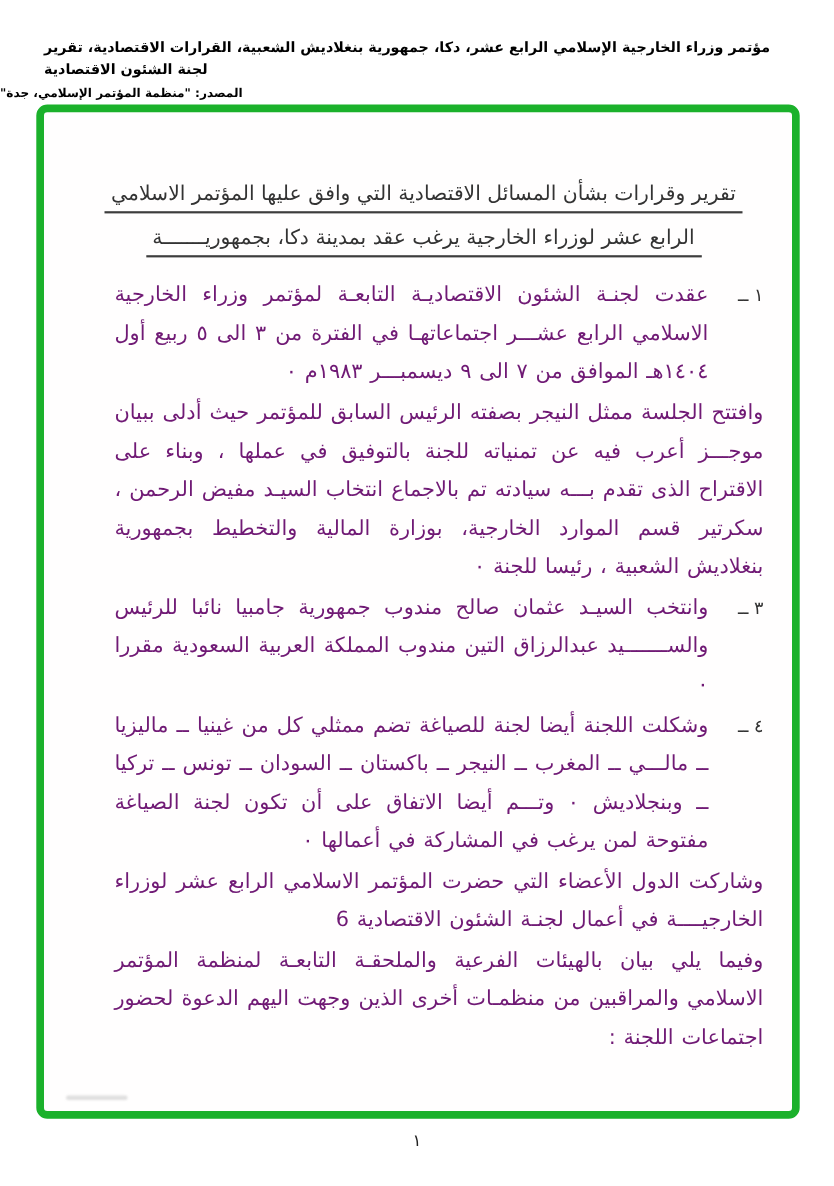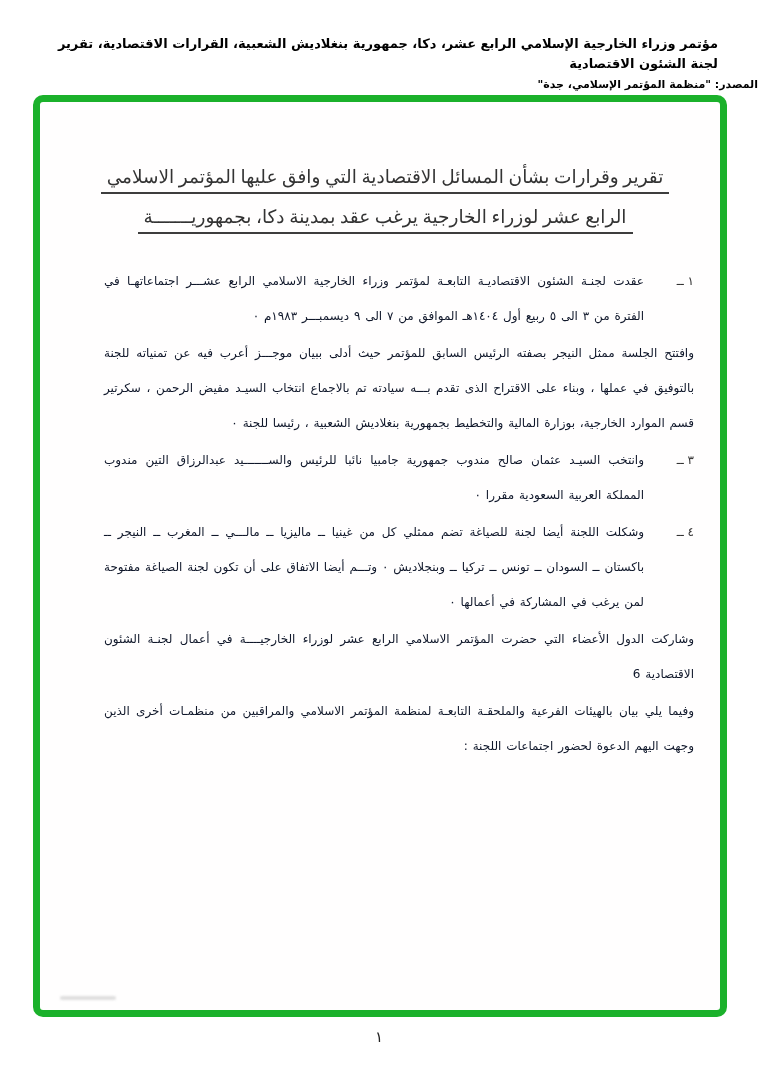--- a/index.html
+++ b/index.html
@@ -1,52 +1,52 @@
 <!DOCTYPE html>
 <html lang="ar"><head>
 <meta charset="utf-8">
 <style>
   html,body{margin:0;padding:0;}
   body{
     width:758px;height:1078px;position:relative;background:#ffffff;
     font-family:"DejaVu Sans",sans-serif;color:#1a1a1a;overflow:hidden;
   }
   .page-header{
-    position:absolute;top:34px;left:0;width:758px;text-align:right;direction:rtl;
+    position:absolute;top:34px;left:0;width:758px;text-align:left;direction:rtl;
   }
   .page-header .h1{
     font-size:13px;font-weight:bold;color:#000;letter-spacing:0;line-height:20px;
     padding:0 40px;
   }
   .page-header .h2{
     font-size:11px;font-weight:bold;color:#000;margin-top:4px;
   }
   .green-box{
     position:absolute;left:33px;top:95px;width:680px;height:908px;
     border:7px solid #1bb12b;border-radius:10px;background:#fffefe;
     box-sizing:content-box;
   }
   .scan-content{
     position:absolute;top:0;left:0;right:0;bottom:0;direction:rtl;
     padding:64px 26px 0 36px;color:#2e2e2e;
   }
-  .title-block{text-align:center;margin-bottom:30px;font-family:Liberation Serif, serif;}
+  .title-block{text-align:center;margin-bottom:17px;}
   .tline{
     display:block;width:-moz-fit-content;width:fit-content;margin:0 auto 12px auto;
     font-size:18.5px;line-height:22px;color:#333;
     border-bottom:2px solid #3d3d3d;padding:0 6px 4px 6px;
     white-space:nowrap;
   }
   .paras{padding-left:28px;}
   .para{display:flex;margin-bottom:2px;}
   .pnum{
-    flex:none;width:50px;font-size:12px;line-height:35px;color:#333;
+    flex:none;width:50px;font-size:16px;line-height:35px;color:#333;
   }
   .ptext{
-    flex:1;font-size:12px;line-height:35px;text-align:justify;color:#0f172a;
+    flex:1;font-size:19px;line-height:35px;text-align:justify;color:#701a75;
     word-spacing:1px;
   }
   .smudge{
     position:absolute;left:20px;bottom:10px;width:56px;height:4px;
     background:#b9b9b9;opacity:.45;border-radius:2px;filter:blur(1px);
   }
   .page-number{
     position:absolute;top:1028px;left:0;width:758px;text-align:center;
     font-size:15px;color:#222;
   }

